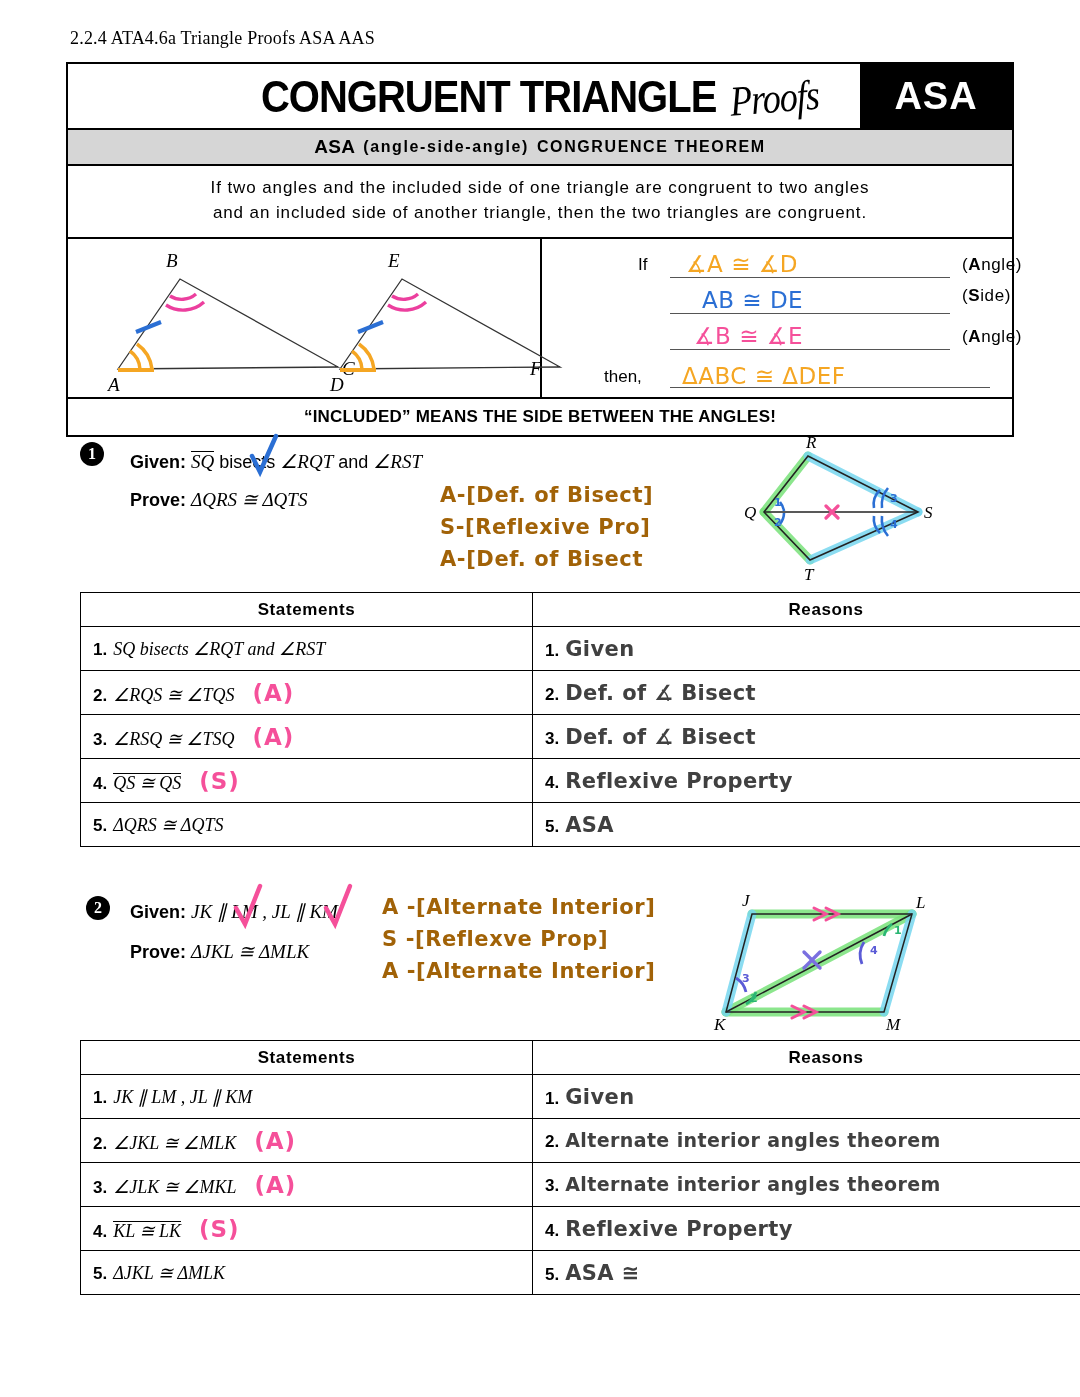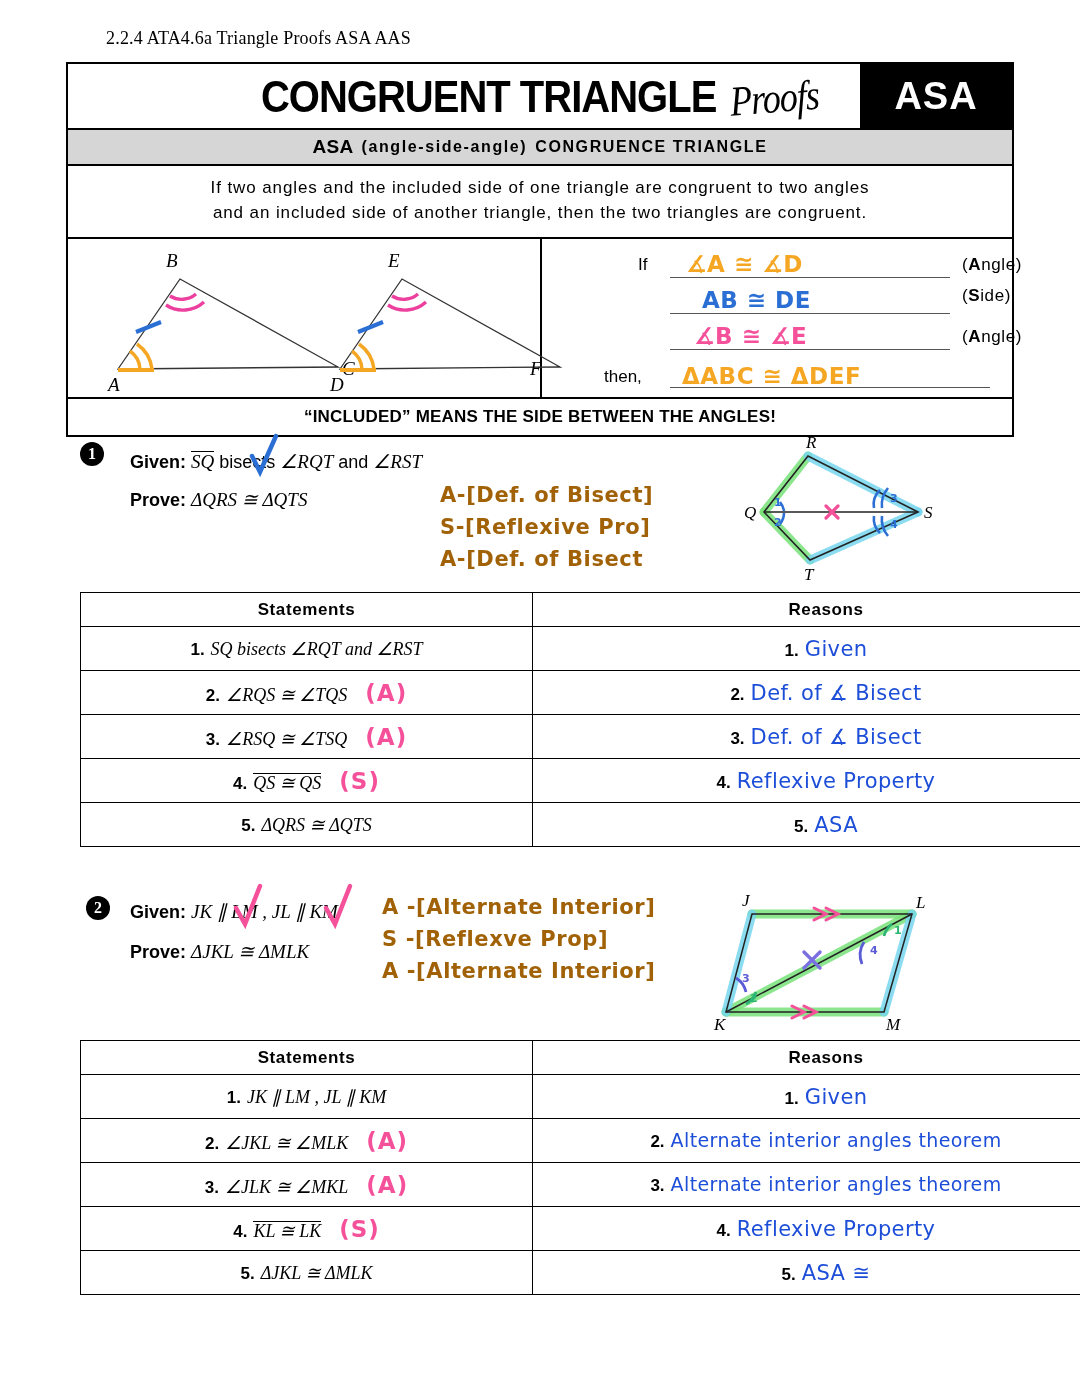--- a/index.html
+++ b/index.html
@@ -9,21 +9,21 @@
     font-family: "Liberation Sans", sans-serif;
     position: relative;
     overflow: hidden;
   }
   .page { position: absolute; inset: 0; }
 
   
   .doc-title {
     position: absolute; left: 70px; top: 28px;
     font-family: "Liberation Serif", serif;
-    font-size: 18px; color: #000; letter-spacing: .2px; margin-left: 36px;
+    font-size: 18px; color: #000; letter-spacing: .2px;
   }
 
   
   .sheet {
     position: absolute; left: 66px; top: 62px;
     width: 948px;
     border: 2px solid #000;
   }
   .banner {
     position: relative;
@@ -86,21 +86,21 @@
   .ifrow { position: absolute; font-size: 17px; }
   .blank-line {
     position: absolute; border-bottom: 1.5px solid #555;
   }
   .paren-lab { position: absolute; font-size: 17px; letter-spacing: .6px; }
   .paren-lab b { font-weight: bold; }
 
   
   .hand {
     font-family: "DejaVu Sans", sans-serif;
-    font-weight: bold;
+    font-weight: normal;
     letter-spacing: .5px;
   }
   .hand-pink   { color: #f5509a; }
   .hand-blue   { color: #2b6fd4; }
   .hand-orange { color: #f5a623; }
 
   
   .prob-num {
     position: absolute;
     width: 24px; height: 24px; border-radius: 50%;
@@ -140,32 +140,32 @@
   table.proof th, table.proof td {
     border: 1.6px solid #000;
     padding: 0;
     vertical-align: middle;
   }
   table.proof th {
     height: 34px;
     font-size: 17px; font-weight: bold; letter-spacing: .6px;
     text-align: center;
   }
-  table.proof td { height: 44px; padding: 2px 12px; text-align: center; }
+  table.proof td { height: 44px; padding: 2px 12px; }
   td.stmt { font-size: 18px; }
   td.rsn  { font-size: 18px; }
   .num { font-weight: bold; font-family:"Liberation Sans",sans-serif; font-size:17px; margin-right:6px; }
   .tagA, .tagS {
     font-family: "DejaVu Sans", sans-serif;
     color: #f5509a; font-weight: bold; font-size: 23px;
     margin-left: 18px; letter-spacing: 1px;
   }
   .rsn-hand {
     font-family: "DejaVu Sans", sans-serif;
-    color: #1d4ed8; font-weight: normal; font-size: 21px;
+    color: #404040; font-weight: bold; font-size: 21px;
     letter-spacing: .4px;
   }
   svg { display: block; overflow: visible; }
 </style>
 </head>
 <body>
 
 <div class="page">
 
   <div class="doc-title">2.2.4 ATA4.6a Triangle Proofs ASA AAS</div>
@@ -175,21 +175,21 @@
     <div class="banner">
       <div class="banner-title">
         <span>CONGRUENT TRIANGLE</span><span class="banner-script">Proofs</span>
       </div>
       <div class="banner-badge">ASA</div>
     </div>
 
     <div class="sub-banner">
       <span>ASA</span>
       <span class="thin" style="margin:0 8px;">(angle-side-angle)</span>
-      <span class="thin">CONGRUENCE TRIANGLE</span>
+      <span class="thin">CONGRUENCE THEOREM</span>
     </div>
 
     <div class="theorem-text">
       <div>If two angles and the included side of one triangle are congruent to two angles</div>
       <div>and an included side of another triangle, then the two triangles are congruent.</div>
     </div>
 
     <div class="dia-row">
 
       <div class="dia-left">

